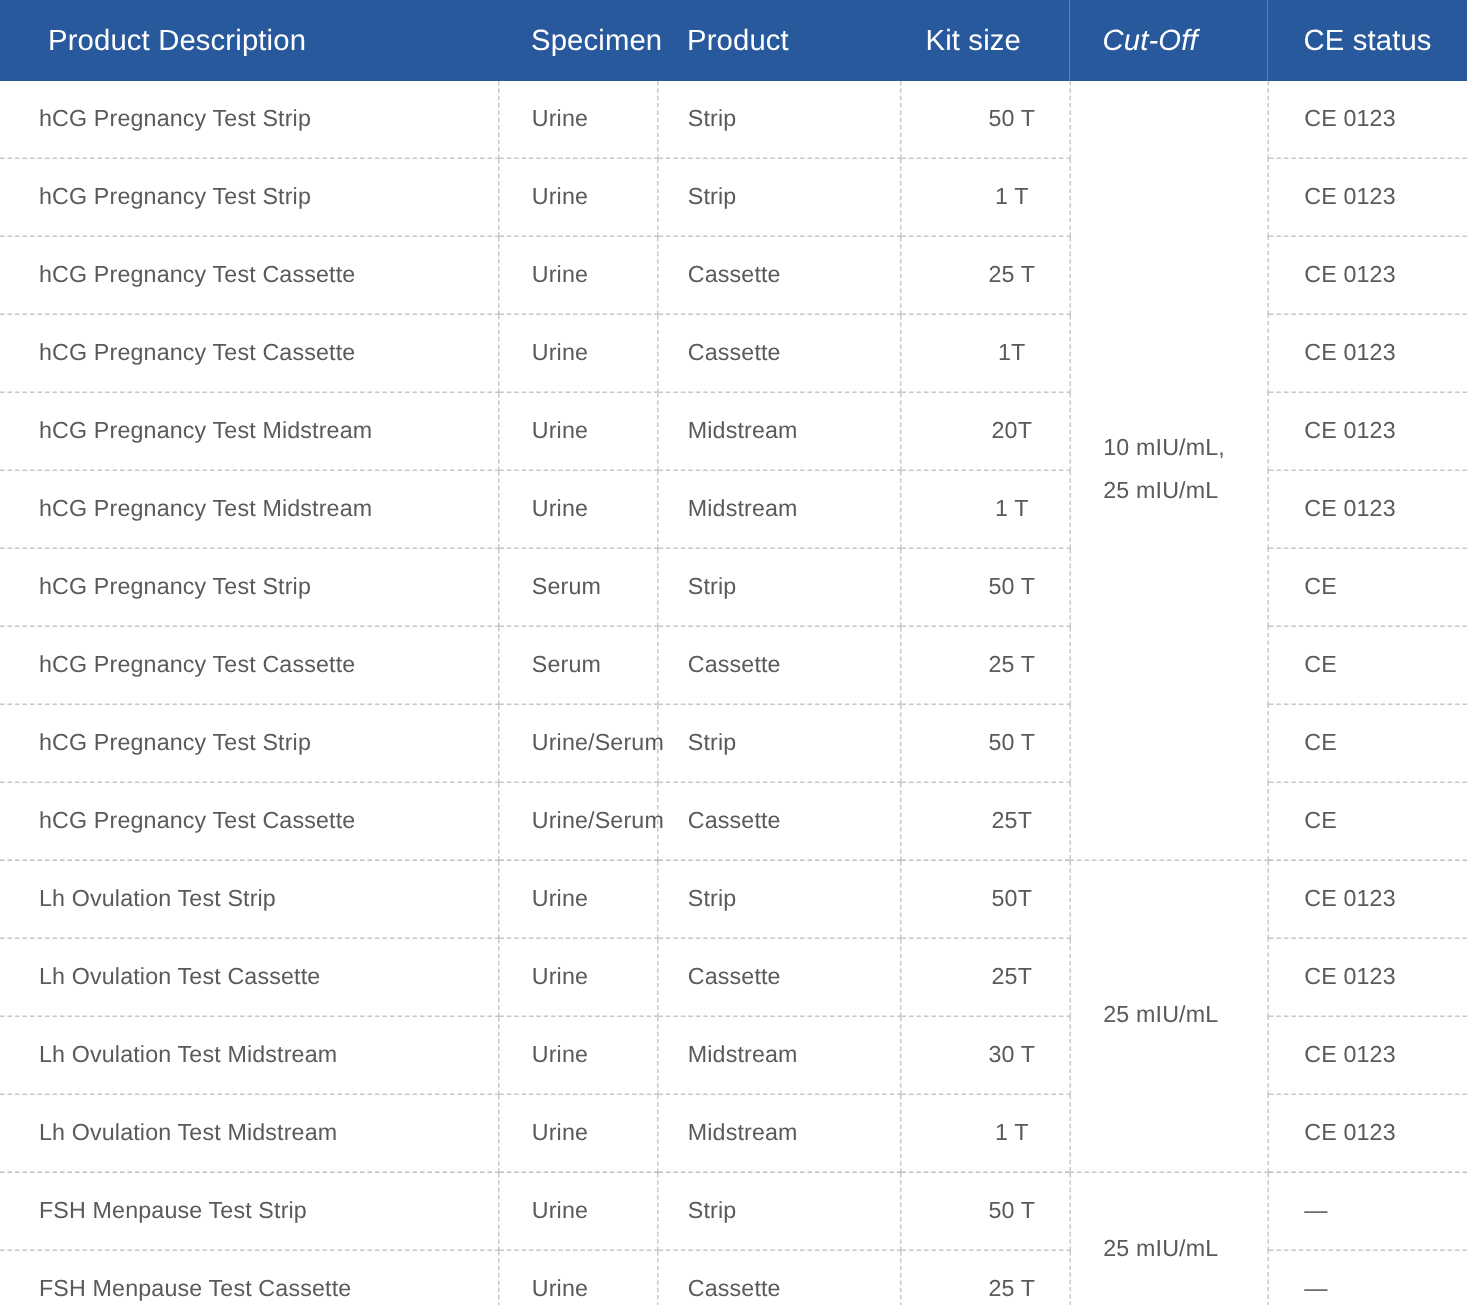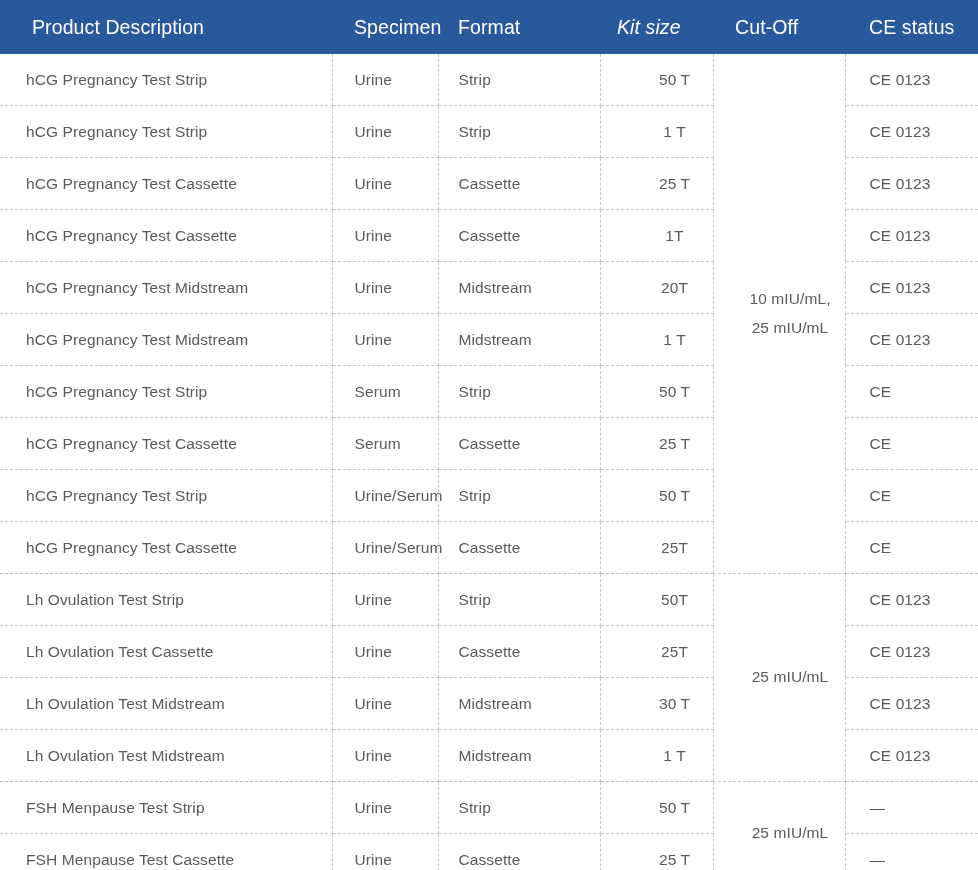--- a/index.html
+++ b/index.html
@@ -39,43 +39,43 @@
     font-size: 19.5px;
     text-align: left;
     padding: 0;
     vertical-align: middle;
     letter-spacing: 0.1px;
     border: none;
   }
   th.col-product   { padding-left: 32px; }
   th.col-specimen  { padding-left: 22px; }
   th.col-format    { padding-left: 20px; }
-  th.col-kitsize   { padding-left: 17px; font-style: italic; }
-  th.col-cutoff    { padding-left: 22px; }
+  th.col-kitsize   { padding-left: 17px; }
+  th.col-cutoff    { padding-left: 22px; font-style: italic; }
   th.col-ce        { padding-left: 24px; margin-top: 32px; }
 
   
   tbody td {
     color: #5a5a5a;
     font-size: 15.5px;
     height: 51px;
     padding: 0;
     vertical-align: middle;
     background: #ffffff;
     border-bottom: 1px dashed #c8c8c8;
     border-right: 1px dashed #c8c8c8;
     letter-spacing: 0.1px;
   }
   tbody tr:last-child td { border-bottom: 1px dashed #c8c8c8; }
 
   td.c-product  { padding-left: 26px; border-right: 1px dashed #c8c8c8; }
   td.c-specimen { padding-left: 22px; }
   td.c-format   { padding-left: 20px; }
   td.c-kitsize  { padding-left: 36px; text-align: center; }
-  td.c-cutoff   { padding-left: 22px; text-align: center; vertical-align: middle; }
+  td.c-cutoff   { padding-left: 22px; text-align: left; vertical-align: middle; }
   td.c-ce       { padding-left: 24px; border-right: none; }
 
   
   td.c-cutoff {
     line-height: 1.85;
   }
 
   
   tr.group-end td {
     border-bottom: 1px dashed #bdbdbd;
@@ -92,21 +92,21 @@
       <col style="width:162px">
       <col style="width:113px">
       <col style="width:132px">
       <col style="width:133px">
     </colgroup>
 
     <thead>
       <tr class="header-row">
         <th class="col-product">Product Description</th>
         <th class="col-specimen">Specimen</th>
-        <th class="col-format">Format</th>
+        <th class="col-format">Product</th>
         <th class="col-kitsize">Kit size</th>
         <th class="col-cutoff">Cut-Off</th>
         <th class="col-ce">CE status</th>
       </tr>
     </thead>
 
     <tbody id="table-body">
         <tr>
           <td class="c-product">hCG Pregnancy Test Strip</td>
           <td class="c-specimen">Urine</td>

